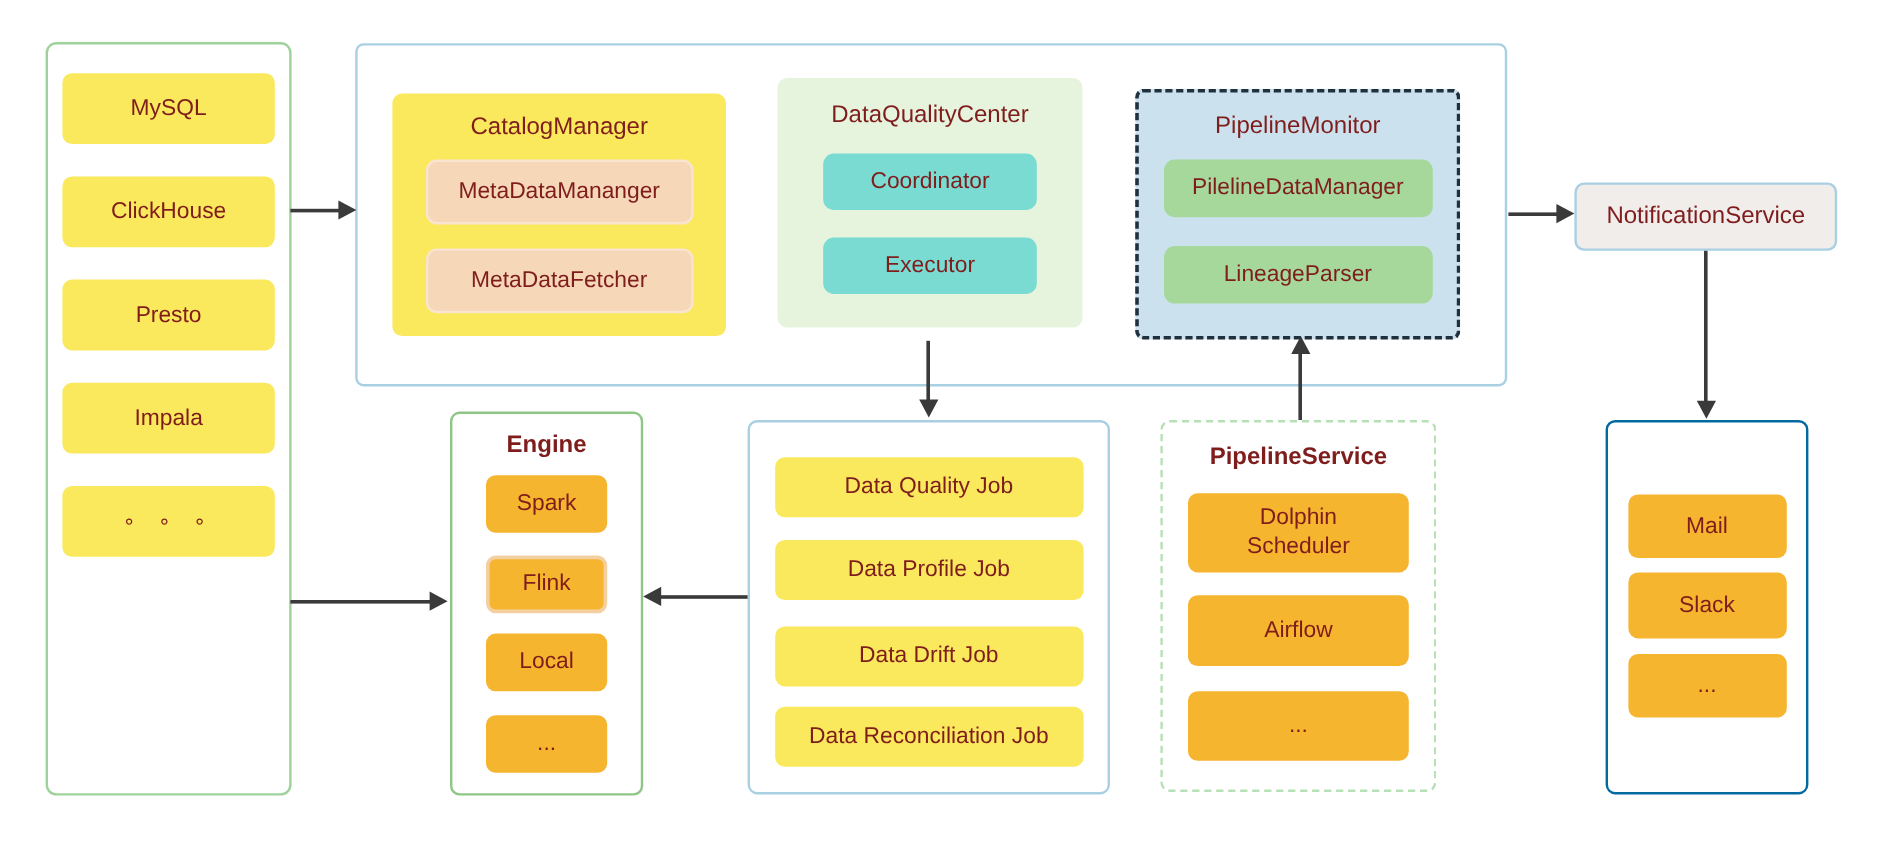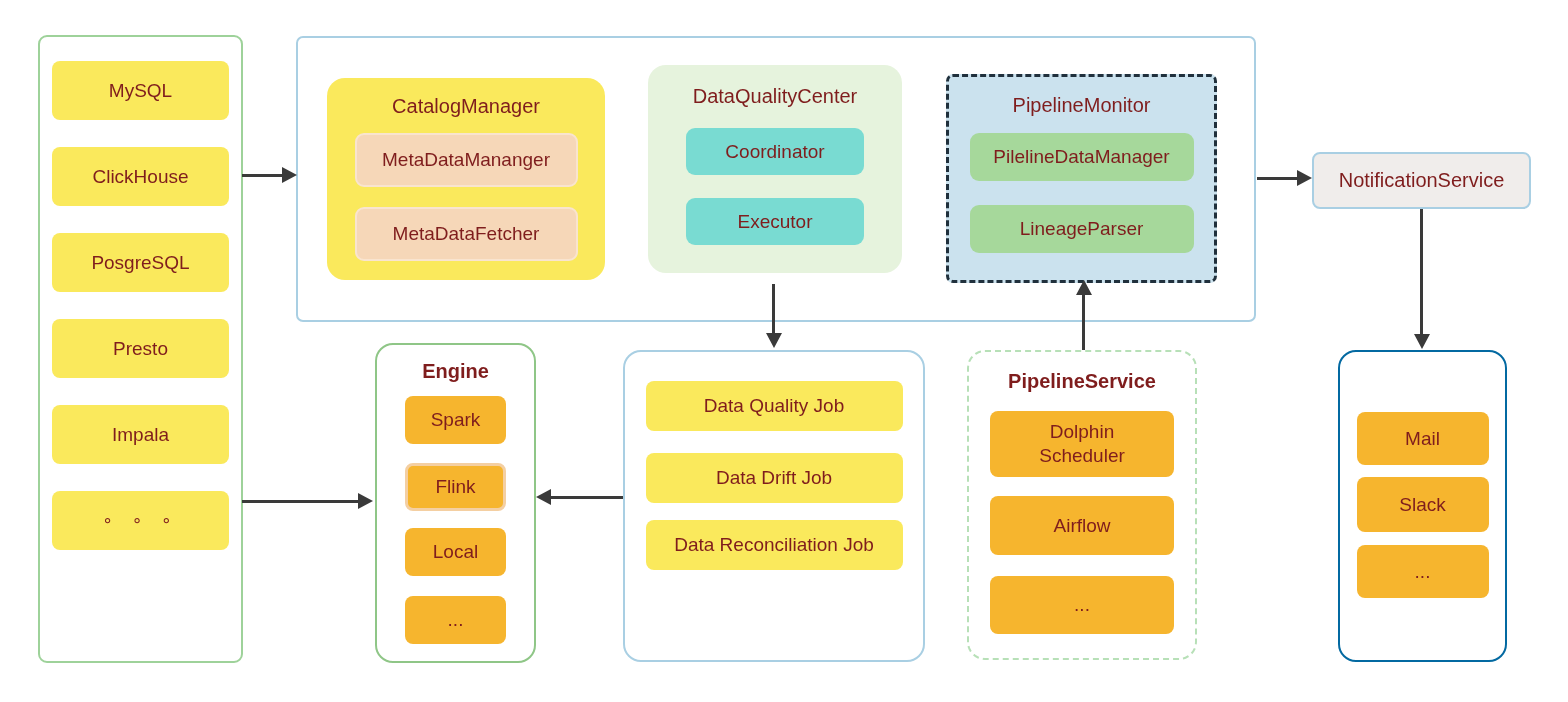--- a/index.html
+++ b/index.html
@@ -13,41 +13,40 @@
     border-radius:8px;font-size:19px;line-height:1.25;box-sizing:border-box;
   }
   .yellow{background:#fae95c;}
   .orange{background:#f6b52e;}
   .cyan{background:#79dbd2;border-radius:9px;}
   .peach{background:#f6d7b8;border:2px solid #f9e4cf;border-radius:9px;}
   .greenchip{background:#a6d89b;border-radius:9px;}
   .container{background:#ffffff;border-radius:9px;box-sizing:border-box;}
   .title{font-size:20px;text-align:center;}
   .bold{font-weight:bold;}
-  .group{border-radius:18px;box-sizing:border-box;display:flex;flex-direction:column;align-items:center;}
+  .group{border-radius:8px;box-sizing:border-box;display:flex;flex-direction:column;align-items:center;}
   .dots{letter-spacing:7px;font-size:17px;}
   
   .hline{position:absolute;height:3px;background:#3a3a3a;}
   .vline{position:absolute;width:3px;background:#3a3a3a;}
   .arr{position:absolute;width:0;height:0;}
   .arr-r{border-top:8px solid transparent;border-bottom:8px solid transparent;border-left:15px solid #3a3a3a;}
   .arr-l{border-top:8px solid transparent;border-bottom:8px solid transparent;border-right:15px solid #3a3a3a;}
   .arr-d{border-left:8px solid transparent;border-right:8px solid transparent;border-top:15px solid #3a3a3a;}
   .arr-u{border-left:8px solid transparent;border-right:8px solid transparent;border-bottom:15px solid #3a3a3a;}
 </style>
 </head>
 <body>
 
 <div class="canvas">
 
   <div class="abs container" style="left:38px;top:35px;width:205px;height:628px;border:2px solid #9ed29a;
               display:flex;flex-direction:column;align-items:center;padding-top:24px;gap:27px;">
     <div class="node yellow" style="width:177px;height:59px;">MySQL</div>
     <div class="node yellow" style="width:177px;height:59px;">ClickHouse</div>
-    <div class="node yellow" style="width:177px;height:59px;">PosgreSQL</div>
     <div class="node yellow" style="width:177px;height:59px;">Presto</div>
     <div class="node yellow" style="width:177px;height:59px;">Impala</div>
     <div class="node yellow dots" style="width:177px;height:59px;">∘ ∘ ∘</div>
   </div>
 
   <div class="abs container" style="left:296px;top:36px;width:960px;height:286px;border:2px solid #a9cfe3;border-radius:7px;"></div>
 
   <div class="abs group" style="left:327px;top:78px;width:278px;height:202px;background:#fae95c;padding-top:17px;">
     <div class="title">CatalogManager</div>
     <div class="node peach" style="width:223px;height:54px;margin-top:15px;">MetaDataMananger</div>
@@ -71,20 +70,21 @@
   <div class="abs group container" style="left:375px;top:343px;width:161px;height:320px;border:2px solid #8fc687;padding-top:15px;">
     <div class="title bold">Engine</div>
     <div class="node orange" style="width:101px;height:48px;margin-top:13px;">Spark</div>
     <div class="node orange" style="width:101px;height:48px;margin-top:19px;border:3px solid #f4cfa2;">Flink</div>
     <div class="node orange" style="width:101px;height:48px;margin-top:17px;">Local</div>
     <div class="node orange" style="width:101px;height:48px;margin-top:20px;">...</div>
   </div>
 
   <div class="abs group container" style="left:623px;top:350px;width:302px;height:312px;border:2px solid #a9cfe3;padding-top:29px;">
     <div class="node yellow" style="width:257px;height:50px;">Data Quality Job</div>
+    <div class="node yellow" style="width:257px;height:50px;margin-top:19px;">Data Profile Job</div>
     <div class="node yellow" style="width:257px;height:50px;margin-top:22px;">Data Drift Job</div>
     <div class="node yellow" style="width:257px;height:50px;margin-top:17px;">Data Reconciliation Job</div>
   </div>
 
   <div class="abs group container" style="left:967px;top:350px;width:230px;height:310px;border:2px dashed #b7e0b7;padding-top:18px;">
     <div class="title bold">PipelineService</div>
     <div class="node orange" style="width:184px;height:66px;margin-top:18px;padding:0 24px;">Dolphin Scheduler</div>
     <div class="node orange" style="width:184px;height:59px;margin-top:19px;">Airflow</div>
     <div class="node orange" style="width:184px;height:58px;margin-top:21px;">...</div>
   </div>

